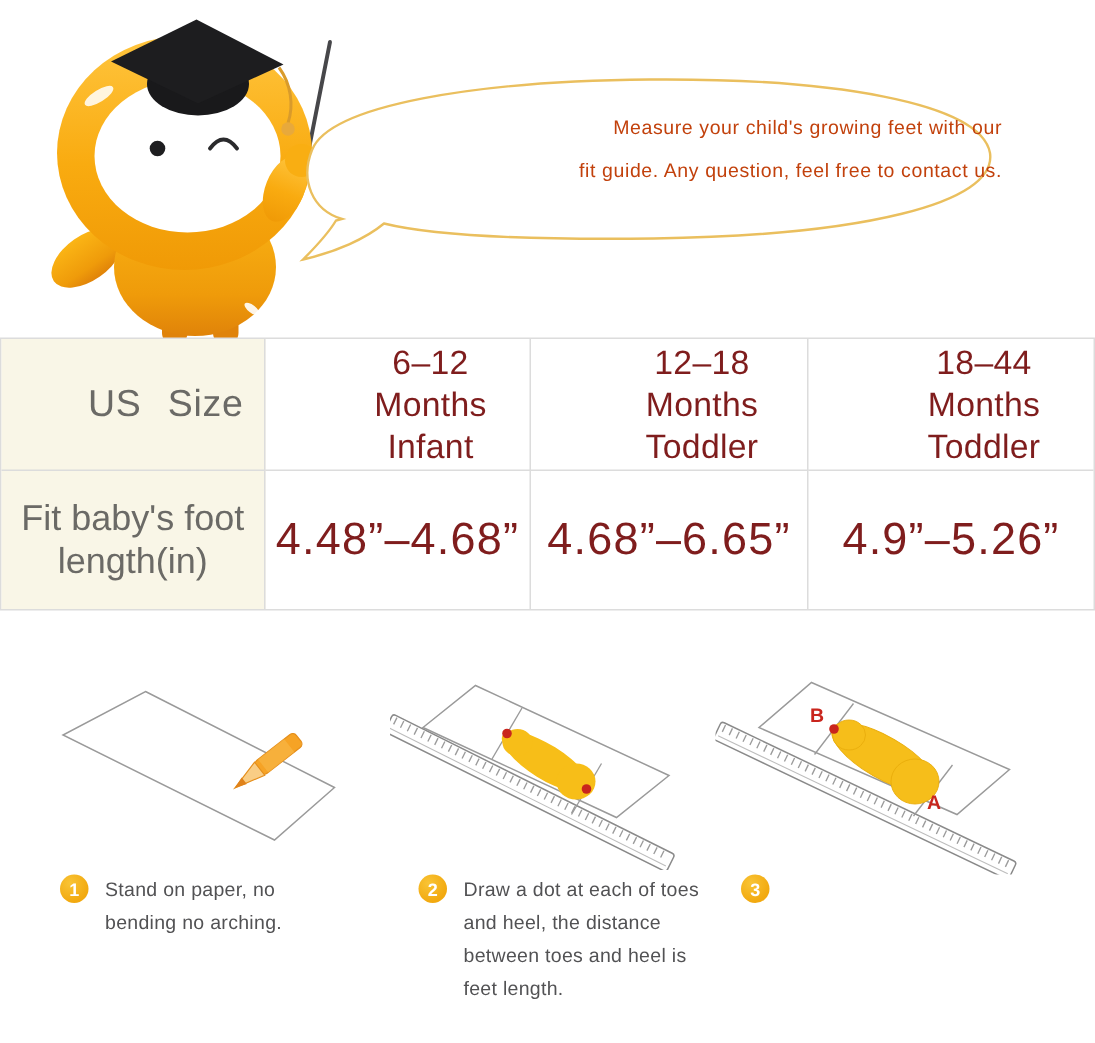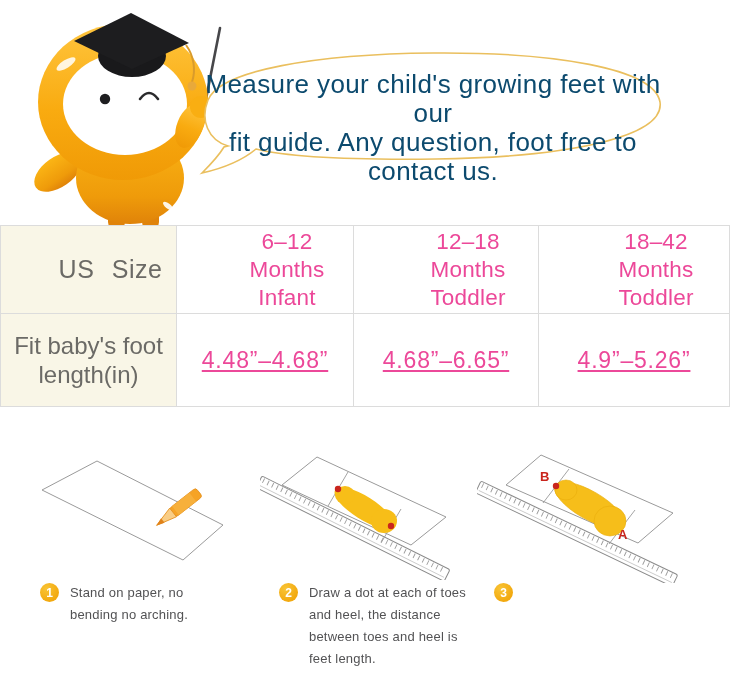--- a/index.html
+++ b/index.html
@@ -2,36 +2,36 @@
 <html><head>
 <meta charset="utf-8">
 <style>
   html,body{margin:0;padding:0;}
   body{font-family:"Liberation Sans", sans-serif; background:#ffffff;}
   #page{position:relative;width:730px;height:695px;background:#fff;overflow:hidden;}
 
   
   .speech{position:absolute;left:188px;top:44px;width:492px;height:138px;}
   .speech svg{position:absolute;left:0;top:0;}
-  .speech-text{position:absolute;left:10px;top:26px;width:470px;text-align:center;
-    color:#0c4a6e;font-size:26px;line-height:29px;letter-spacing:.4px;}
+  .speech-text{position:absolute;left:10px;top:26px;width:470px;text-align:right;
+    color:#c2410c;font-size:13px;line-height:29px;letter-spacing:.4px;}
 
   
   .size-table{position:absolute;left:0;top:225px;width:728px;height:180px;
     display:grid;grid-template-columns:176px 177px 185px 190px;grid-template-rows:88px 92px;
     border:1px solid #dcdcdc;}
   .cell{display:flex;flex-direction:column;align-items:center;justify-content:center;
-    border-right:1px solid #dcdcdc;color:#ec4899;text-align:center;}
+    border-right:1px solid #dcdcdc;color:#7f1d1d;text-align:center;}
   .cell.last{border-right:none;}
   .cell.r1{border-bottom:1px solid #dcdcdc;padding-left:44px;}
   .cell.cream{background:#f9f6e7;color:#6b6a66;}
   .corner-label{font-size:25px;word-spacing:10px;letter-spacing:.5px;}
   .hdr{font-size:22.5px;line-height:28px;letter-spacing:.2px;}
   .row-label{font-size:24px;line-height:29px;width:150px;}
-  .val{font-size:23px;letter-spacing:.8px;text-decoration:underline;}
+  .val{font-size:30px;letter-spacing:.8px;}
 
   
   .step{position:absolute;display:flex;align-items:flex-start;gap:11px;}
   .step-badge{flex:0 0 auto;width:19px;height:19px;border-radius:50%;margin-top:1px;
     background:radial-gradient(circle at 35% 30%, #f9c435, #f2a90f 70%);
     color:#fff;font-size:12px;font-weight:bold;display:flex;align-items:center;justify-content:center;}
   .step-text{color:#525254;font-size:13px;line-height:22px;letter-spacing:.2px;}
   #step-1{left:40px;top:582px;} #step-1 .step-text{width:158px;}
   #step-2{left:279px;top:582px;} #step-2 .step-text{width:164px;}
   #step-3{left:494px;top:582px;} #step-3 .step-text{width:184px;}
@@ -109,38 +109,38 @@
                C 32 26, 130 10, 245 9
                C 365 8, 466 24, 472 58
                C 477 92, 385 113, 248 115
                C 165 116, 100 113, 68 105
                C 56 115, 36 124, 14 129
                C 26 117, 33 108, 36 103
                Z" fill="#ffffff" stroke="#eabf5e" stroke-width="1.6"></path>
     </svg>
     <div class="speech-text">
       <div>Measure your child's growing feet with our</div>
-      <div>fit guide. Any question, foot free to contact us.</div>
+      <div>fit guide. Any question, feel free to contact us.</div>
     </div>
   </div>
 
   <div class="size-table">
     <div class="cell cream r1">
       <span class="corner-label">US Size</span>
     </div>
     <div class="cell r1">
       <span class="hdr">6–12</span>
       <span class="hdr">Months Infant</span>
     </div>
     <div class="cell r1">
       <span class="hdr">12–18</span>
       <span class="hdr">Months Toddler</span>
     </div>
     <div class="cell r1 last">
-      <span class="hdr">18–42</span>
+      <span class="hdr">18–44</span>
       <span class="hdr">Months Toddler</span>
     </div>
     <div class="cell cream">
       <span class="row-label">Fit baby's foot length(in)</span>
     </div>
     <div class="cell">
       <span class="val">4.48”–4.68”</span>
     </div>
     <div class="cell">
       <span class="val">4.68”–6.65”</span>

